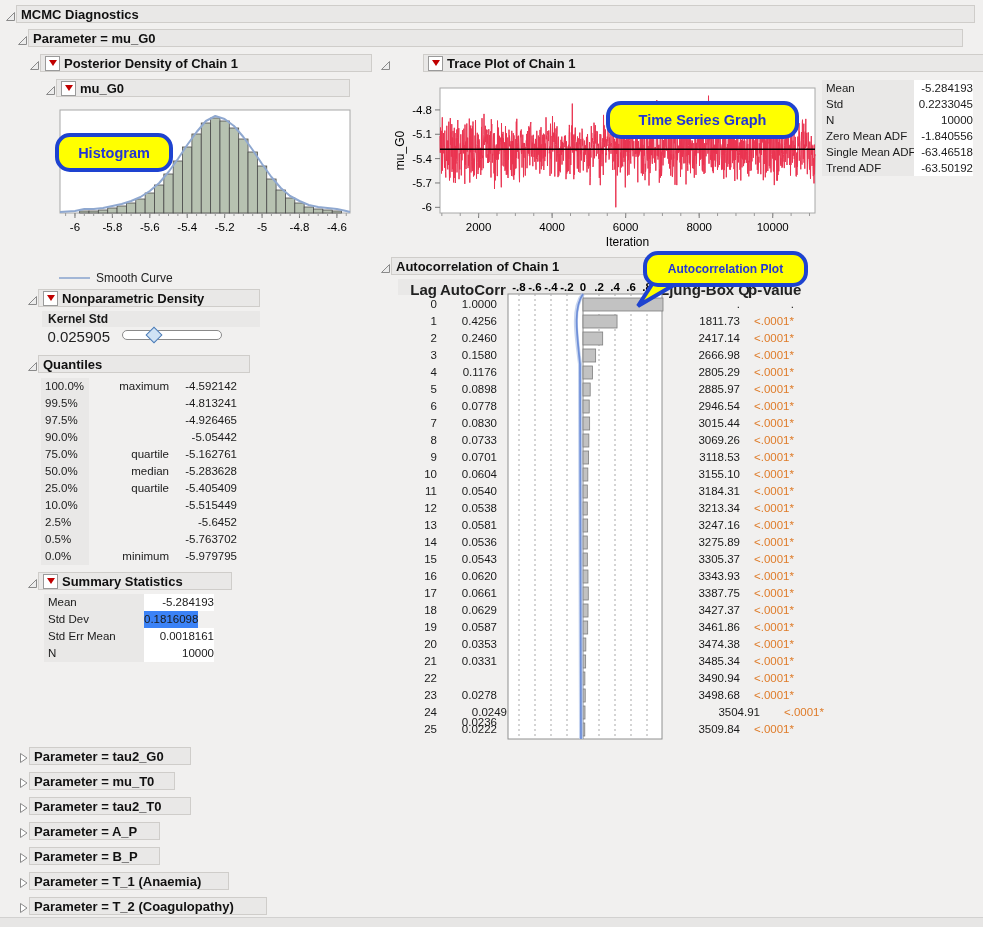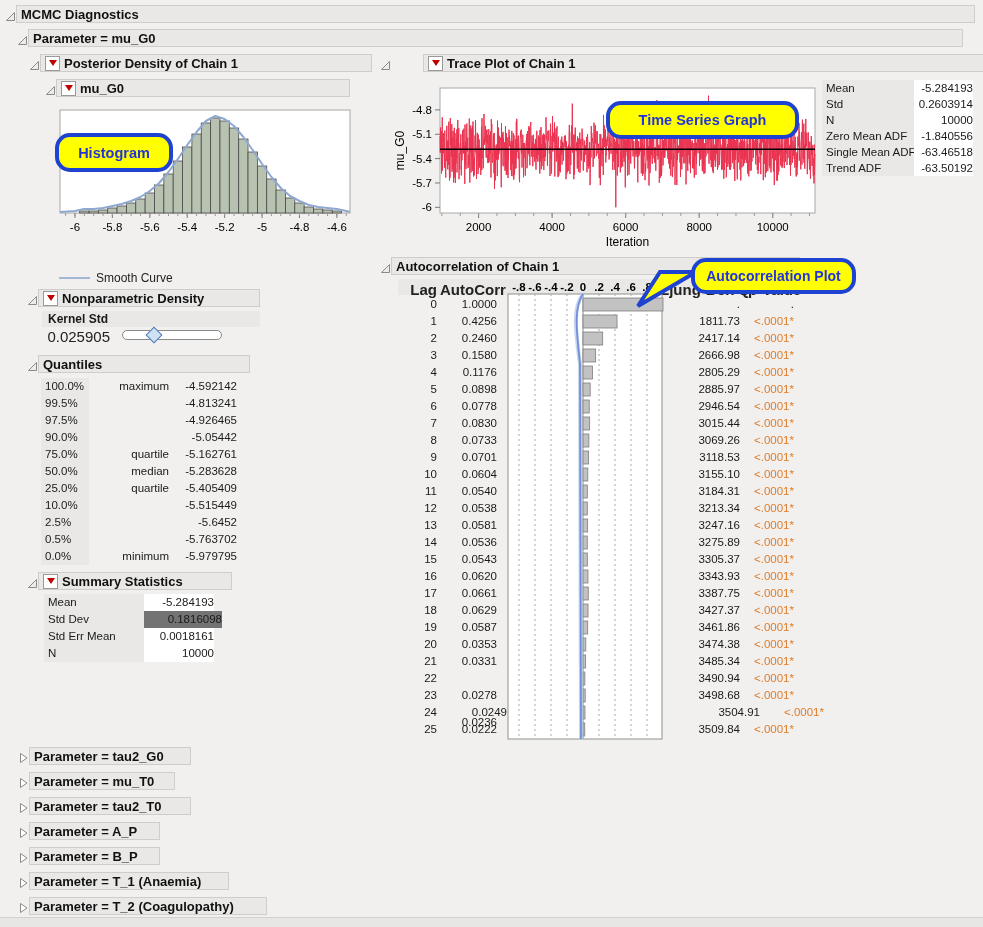--- a/index.html
+++ b/index.html
@@ -251,21 +251,21 @@
   <span class="redbtn"></span>
   <span>Summary Statistics</span>
 </div>
 <div id="summary-table" class="abs" style="left:44px;top:594px;">
     <div class="row" style="position:relative;height:17px;line-height:17px;">
       <div class="cell graycell" style="width:100px;padding-left:4px;height:17px;">Mean</div>
       <div class="cell rt" style="width:70px;background:#fff;height:17px;">-5.284193</div>
     </div>
     <div class="row" style="position:relative;height:17px;line-height:17px;">
       <div class="cell graycell" style="width:100px;padding-left:4px;height:17px;">Std Dev</div>
-      <div class="cell rt" style="width:78px;background:#737373;height:17px;">0.1816098</div>
+      <div class="cell rt" style="width:54px;background:#3b82f6;height:17px;">0.1816098</div>
     </div>
     <div class="row" style="position:relative;height:17px;line-height:17px;">
       <div class="cell graycell" style="width:100px;padding-left:4px;height:17px;">Std Err Mean</div>
       <div class="cell rt" style="width:70px;background:#fff;height:17px;">0.0018161</div>
     </div>
     <div class="row" style="position:relative;height:17px;line-height:17px;">
       <div class="cell graycell" style="width:100px;padding-left:4px;height:17px;">N</div>
       <div class="cell rt" style="width:70px;background:#fff;height:17px;">10000</div>
     </div>
   </div>
@@ -321,21 +321,21 @@
 <div class="callout" style="left:606px;top:57px;width:185px;height:30px;margin-top:44px;">
   <span>Time Series Graph</span>
 </div>
 <div id="trace-stats" class="abs" style="left:822px;top:80px;">
     <div class="row" style="position:relative;left:0;top:0;height:16px;line-height:16px;">
       <div class="cell graycell" style="display:inline-block;width:92px;padding-left:4px;height:16px;">Mean</div>
       <div class="cell rt" style="display:inline-block;width:59px;background:#fff;height:16px;text-align:right;">-5.284193</div>
     </div>
     <div class="row" style="position:relative;left:0;top:0;height:16px;line-height:16px;">
       <div class="cell graycell" style="display:inline-block;width:92px;padding-left:4px;height:16px;">Std</div>
-      <div class="cell rt" style="display:inline-block;width:59px;background:#fff;height:16px;text-align:right;">0.2603914</div>
+      <div class="cell rt" style="display:inline-block;width:59px;background:#fff;height:16px;text-align:right;">0.2233045</div>
     </div>
     <div class="row" style="position:relative;left:0;top:0;height:16px;line-height:16px;">
       <div class="cell graycell" style="display:inline-block;width:92px;padding-left:4px;height:16px;">N</div>
       <div class="cell rt" style="display:inline-block;width:59px;background:#fff;height:16px;text-align:right;">10000</div>
     </div>
     <div class="row" style="position:relative;left:0;top:0;height:16px;line-height:16px;">
       <div class="cell graycell" style="display:inline-block;width:92px;padding-left:4px;height:16px;">Zero Mean ADF</div>
       <div class="cell rt" style="display:inline-block;width:59px;background:#fff;height:16px;text-align:right;">-1.840556</div>
     </div>
     <div class="row" style="position:relative;left:0;top:0;height:16px;line-height:16px;">
@@ -567,21 +567,21 @@
     <rect x="583" y="689" width="2.2239999999999998" height="13" fill="#c2c2c2" stroke="#7e7e7e" stroke-width="0.8"></rect>
     <rect x="583" y="706" width="1.992" height="13" fill="#c2c2c2" stroke="#7e7e7e" stroke-width="0.8"></rect>
     <rect x="583" y="723" width="1.776" height="13" fill="#c2c2c2" stroke="#7e7e7e" stroke-width="0.8"></rect>
     <path d="M 583 294 C 572 308, 576 334, 580 364 L 581 739" fill="none" stroke="#b9cbeb" stroke-width="4" opacity="0.8"></path>
     <path d="M 583 294 C 573 308, 577 334, 580 364 L 581 739" fill="none" stroke="#6f8fd8" stroke-width="1.8"></path>
   </svg>
 
 <svg class="abs" style="left:620px;top:270px;z-index:29;" width="80" height="40">
   <polygon points="40,2 76,2 18,36" fill="#ffff00" stroke="#1e43d0" stroke-width="4"></polygon>
   </svg>
-<div class="callout" style="left:643px;top:258px;width:157px;height:28px;font-size:14px;margin-left:48px;">
+<div class="callout" style="left:643px;top:251px;width:157px;height:28px;font-size:12px;">
   <span>Autocorrelation Plot</span>
 </div>
 
 <div id="collapsed-params">
     <div class="tri" style="position:absolute;left:18px;top:750px;"><svg width="11" height="12">
         <path d="M2.5 1.5 L2.5 10.5 L9 6 Z" fill="#fff" stroke="#8a8a8a"></path>
       </svg></div>
     <div class="bar" style="left:29px;top:747px;width:162px;">
       <span>Parameter = tau2_G0</span>
     </div>

